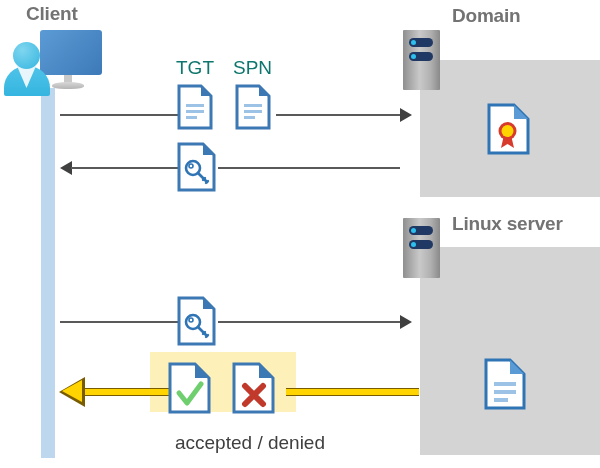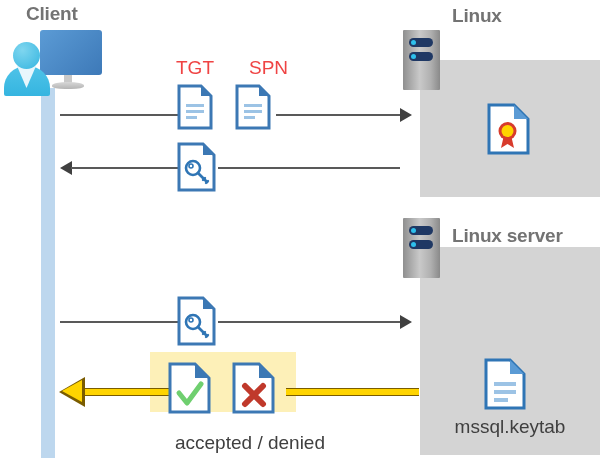--- a/index.html
+++ b/index.html
@@ -22,21 +22,21 @@
   
   .title-bold {
     font-weight: bold;
     color: #737373;
     font-size: 19px;
     line-height: 23px;
     letter-spacing: -0.2px;
   }
   #client-title { left: 26px; top: 2px; }
   #dc-title { left: 452px; top: 4px; text-align: left; }
-  #linux-title { left: 452px; top: 224px; }
+  #linux-title { left: 452px; top: 212px; }
 
   
   .gray-panel {
     background: #d4d4d4;
   }
   
   .server-icon {
     width: 37px;
     background: linear-gradient(to right, #8f8f8f 0%, #c9c9c9 45%, #b0b0b0 75%, #8a8a8a 100%);
     border-radius: 1px;
@@ -148,25 +148,25 @@
 
   
   .doc {
     position: absolute;
   }
   .doc svg { display: block; }
 
   
   .small-label {
     font-size: 19px;
-    color: #ef4444;
+    color: #0f766e;
     letter-spacing: 0px;
   }
   #tgt-label { left: 176px; top: 57px; }
-  #spn-label { left: 249px; top: 57px; }
+  #spn-label { left: 233px; top: 57px; }
   #accepted-denied {
     left: 139px; top: 432px;
     width: 166px;
     text-align: center;
     font-size: 19px;
     color: #3f3f3f;
     margin-left: 28px;
   }
   #keytab-label {
     left: 437px; top: 416px;
@@ -189,21 +189,21 @@
     <div class="server-led" style="top:22px;"></div>
   </div>
   <div class="abs server-icon" style="left:403px; top:218px; height:60px;">
     <div class="server-led" style="top:8px;"></div>
     <div class="server-led" style="top:22px;"></div>
   </div>
 
   <div class="abs title-bold" id="client-title">Client</div>
 
   <div class="abs title-bold" id="dc-title">
-    <div>Linux</div>
+    <div>Domain</div>
   </div>
 
   <div class="abs title-bold" id="linux-title">Linux server</div>
 
   <div class="abs" id="lifeline"></div>
   <div class="abs" id="monitor-screen"></div>
   <div class="abs" id="monitor-neck"></div>
   <div class="abs" id="monitor-base"></div>
   <div class="abs" id="person-body"></div>
   <div class="abs" id="person-collar"></div>
@@ -282,21 +282,20 @@
   <div class="doc" style="left:484px; top:358px;">
     <svg width="42" height="52" viewBox="0 0 42 52">
       <path d="M2 2 H26 L40 16 V50 H2 Z" fill="#ffffff" stroke="#2f75b5" stroke-width="3"></path>
       <path d="M26 2 L40 16 H26 Z" fill="#5b9bd5"></path>
       <rect x="10" y="24" width="22" height="4" fill="#9cc3e5"></rect>
       <rect x="10" y="32" width="22" height="4" fill="#9cc3e5"></rect>
       <rect x="10" y="40" width="14" height="4" fill="#9cc3e5"></rect>
     </svg>
   </div>
 
-  <div class="abs" id="keytab-label">mssql.keytab</div>
 
   <div class="abs" id="highlight-box"></div>
 
   <div class="abs yellow-line" style="left:78px; top:388px; width:100px;"></div>
   <div class="abs yellow-line" style="left:286px; top:388px; width:133px;"></div>
 
   <div class="abs" id="yellow-arrowhead-outline"></div>
   <div class="abs" style="left:62px; top:380px; width:0; height:0;
               border-top:11px solid transparent; border-bottom:11px solid transparent;
               border-right:20px solid #ffd400;"></div>

